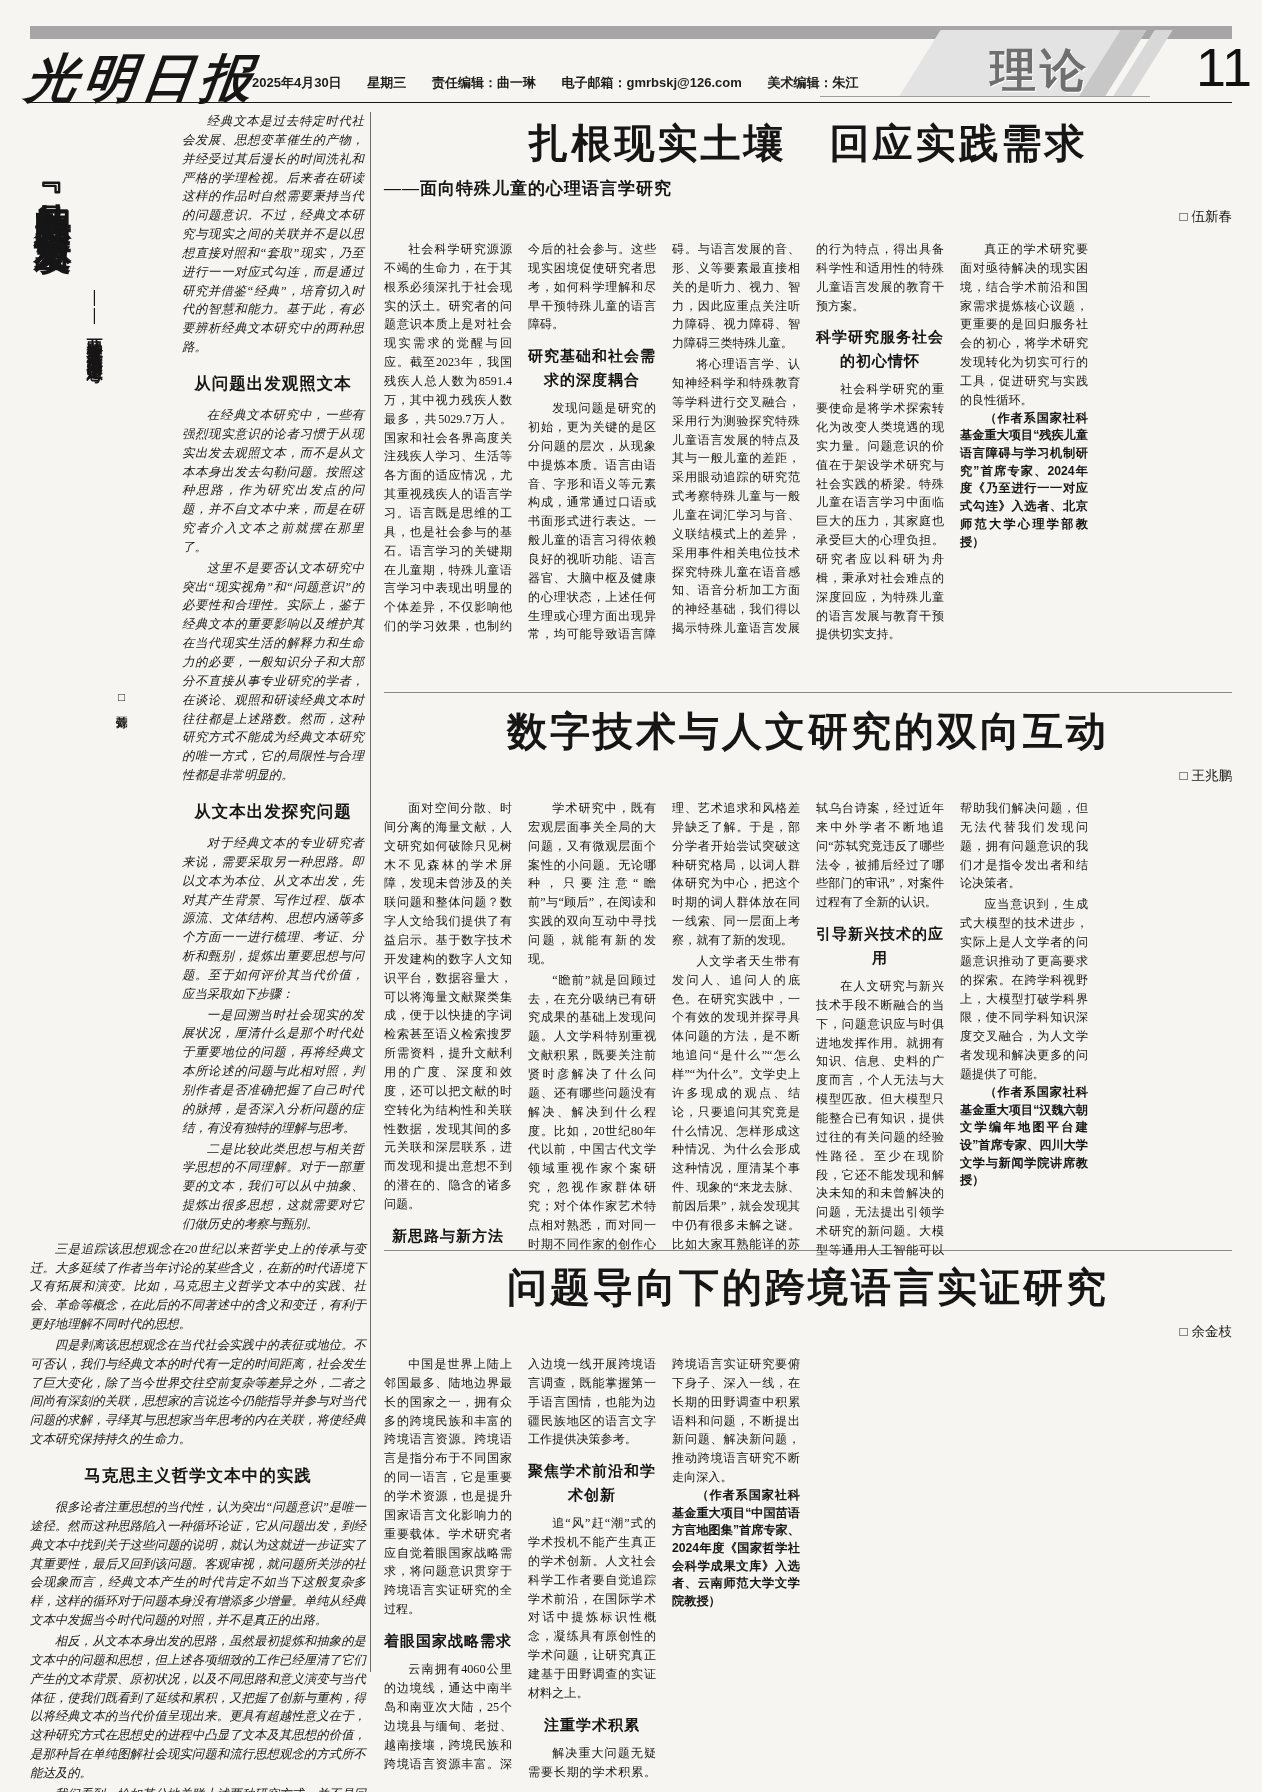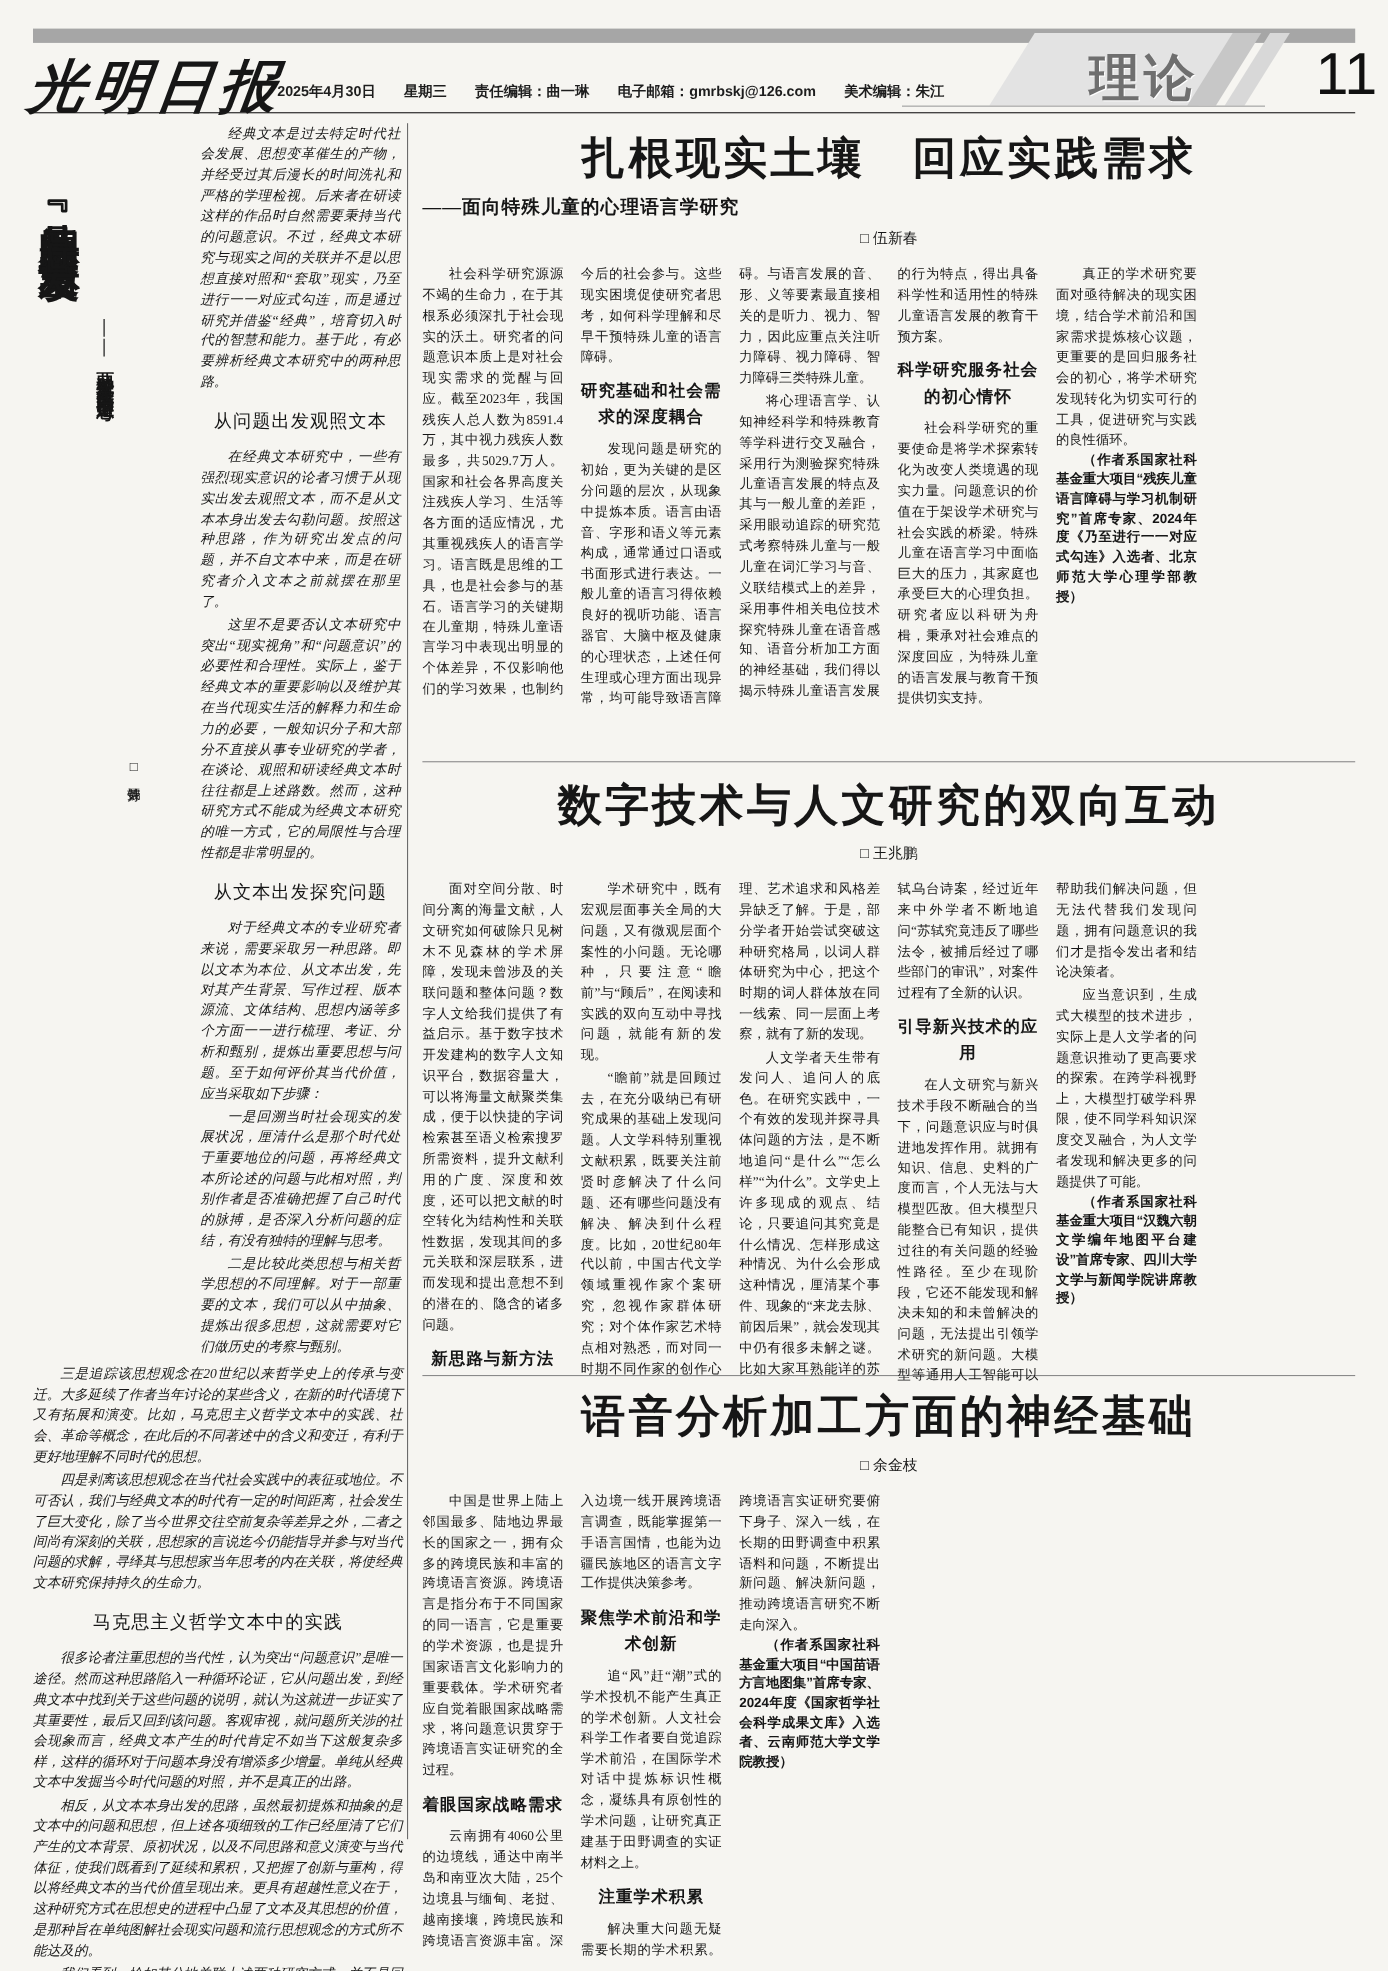--- a/index.html
+++ b/index.html
@@ -20,31 +20,31 @@
   .ribbon-notch{left:820px;top:96px;width:330px;height:1px;background:#9f9f9f;}
   
   .article-a{left:30px;top:112px;width:336px;}
   .a-flex{display:flex;}
   .vert-head{width:152px;min-height:1045px;display:flex;flex-direction:row;justify-content:flex-start;padding-top:58px;box-sizing:border-box;}
   .vt-main{writing-mode:vertical-rl;font-size:38px;font-weight:900;line-height:1.15;letter-spacing:3px;font-family:"Liberation Serif",serif;}
   .vt-sub{writing-mode:vertical-rl;font-size:16px;font-weight:bold;padding-top:120px;margin-left:10px;letter-spacing:2px;}
   .vt-byline{writing-mode:vertical-rl;font-size:12px;padding-top:520px;margin-left:8px;}
   .a-col{width:182px;font-size:12.4px;line-height:1.52;text-align:justify;font-style:italic;}
   .a-col p,.a-wide p{margin:0 0 2px 0;text-indent:2em;}
-  .a-sub{font-family:"Liberation Sans",sans-serif;font-style:normal;font-weight:normal;font-size:16.5px;text-align:center;margin:14px 0 10px 0;letter-spacing:1px;}
+  .a-sub{font-family:"Liberation Sans",sans-serif;font-style:normal;font-weight:bold;font-size:16.5px;text-align:center;margin:14px 0 10px 0;letter-spacing:1px;}
   .a-wide{width:336px;font-size:12.4px;line-height:1.52;text-align:justify;font-style:italic;margin-top:4px;}
   .credit{font-family:"Liberation Sans",sans-serif;font-style:normal;font-weight:bold;font-size:12.2px;line-height:1.45;margin-top:6px;text-indent:2em;}
   
   .v-divider{left:370px;top:112px;width:1px;height:1560px;background:#6b6b6b;}
   .h-rule-b{left:384px;top:692px;width:848px;height:1px;background:#8a8a8a;}
   .h-rule-c{left:384px;top:1250px;width:848px;height:1px;background:#8a8a8a;}
   .r-article{left:384px;width:848px;}
   .r-title{font-size:40px;font-weight:900;text-align:center;letter-spacing:3px;font-family:"Liberation Serif",serif;margin:0;}
   .r-subtitle{font-size:17px;font-weight:bold;text-align:left;margin:6px 0 0 0;letter-spacing:1px;}
-  .r-byline{font-size:13.5px;text-align:center;margin:8px 0 0 0;font-family:"Liberation Sans",sans-serif;}
+  .r-byline{font-size:13.5px;text-align:right;margin:8px 0 0 0;font-family:"Liberation Sans",sans-serif;}
   .r-body{margin-top:14px;column-gap:16px;font-size:12.1px;line-height:1.56;text-align:justify;column-fill:auto;}
   .r-body p{margin:0 0 2px 0;text-indent:2em;}
   .r-sub{font-family:"Liberation Sans",sans-serif;font-weight:bold;font-size:15px;text-align:center;margin:10px 0 8px 0;text-indent:0;break-inside:avoid;letter-spacing:1px;}
   .b-body{column-count:6;height:408px;}
   .c-body{column-count:6;height:470px;}
   .d-body{column-count:6;height:428px;}
   .article-b{top:116px;}
   .article-c{top:704px;}
   .article-d{top:1260px;}
 </style>
@@ -144,21 +144,21 @@
     <div class="r-sub">引导新兴技术的应用</div>
     <div>
         <p>在人文研究与新兴技术手段不断融合的当下，问题意识应与时俱进地发挥作用。就拥有知识、信息、史料的广度而言，个人无法与大模型匹敌。但大模型只能整合已有知识，提供过往的有关问题的经验性路径。至少在现阶段，它还不能发现和解决未知的和未曾解决的问题，无法提出引领学术研究的新问题。大模型等通用人工智能可以帮助我们解决问题，但无法代替我们发现问题，拥有问题意识的我们才是指令发出者和结论决策者。</p>
         <p>应当意识到，生成式大模型的技术进步，实际上是人文学者的问题意识推动了更高要求的探索。在跨学科视野上，大模型打破学科界限，使不同学科知识深度交叉融合，为人文学者发现和解决更多的问题提供了可能。</p>
       </div>
     <p class="credit">（作者系国家社科基金重大项目“汉魏六朝文学编年地图平台建设”首席专家、四川大学文学与新闻学院讲席教授）</p>
   </div>
 </div>
 
 <div class="abs r-article article-d">
-  <h1 class="r-title">语音分析加工方面的神经基础</h1>
+  <h1 class="r-title">问题导向下的跨境语言实证研究</h1>
   <p class="r-byline">□ 余金枝</p>
   <div class="r-body d-body">
     <p>中国是世界上陆上邻国最多、陆地边界最长的国家之一，拥有众多的跨境民族和丰富的跨境语言资源。跨境语言是指分布于不同国家的同一语言，它是重要的学术资源，也是提升国家语言文化影响力的重要载体。学术研究者应自觉着眼国家战略需求，将问题意识贯穿于跨境语言实证研究的全过程。</p>
     <div class="r-sub">着眼国家战略需求</div>
     <div>
         <p>云南拥有4060公里的边境线，通达中南半岛和南亚次大陆，25个边境县与缅甸、老挝、越南接壤，跨境民族和跨境语言资源丰富。深入边境一线开展跨境语言调查，既能掌握第一手语言国情，也能为边疆民族地区的语言文字工作提供决策参考。</p>
       </div>
     <div class="r-sub">聚焦学术前沿和学术创新</div>
     <div>
         <p>追“风”赶“潮”式的学术投机不能产生真正的学术创新。人文社会科学工作者要自觉追踪学术前沿，在国际学术对话中提炼标识性概念，凝练具有原创性的学术问题，让研究真正建基于田野调查的实证材料之上。</p>

